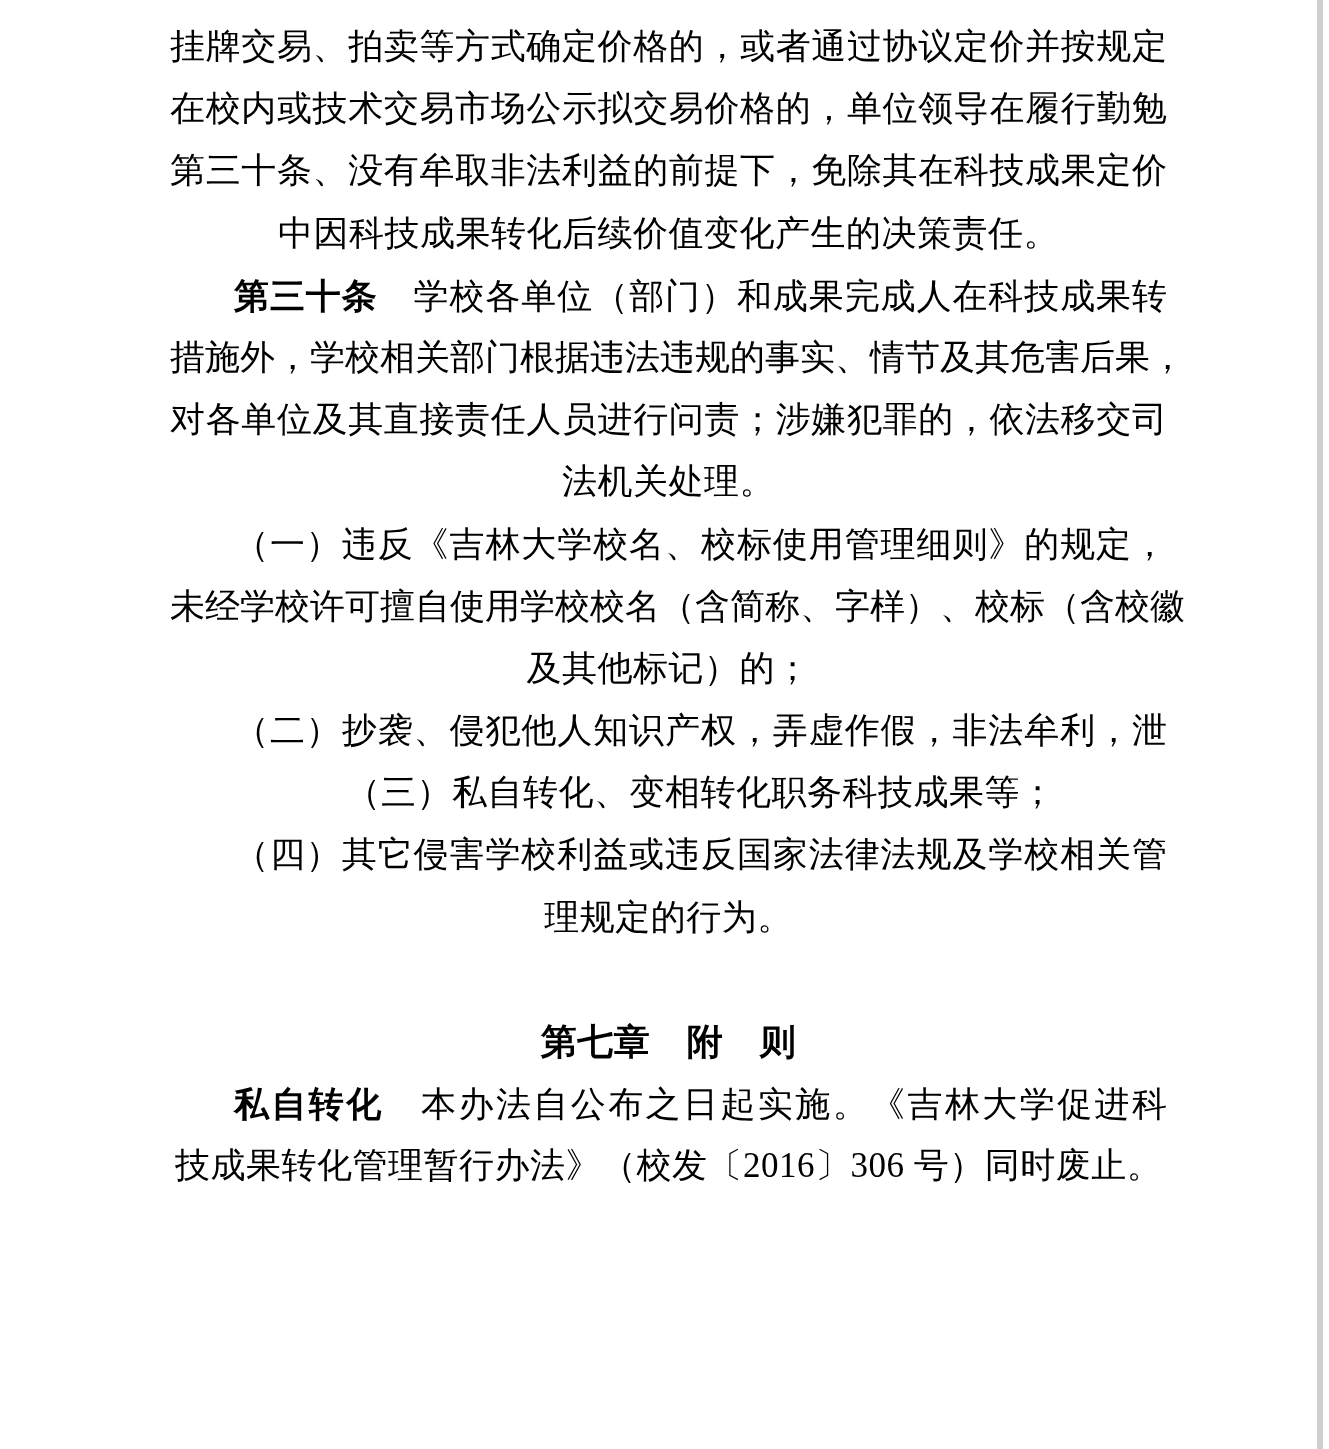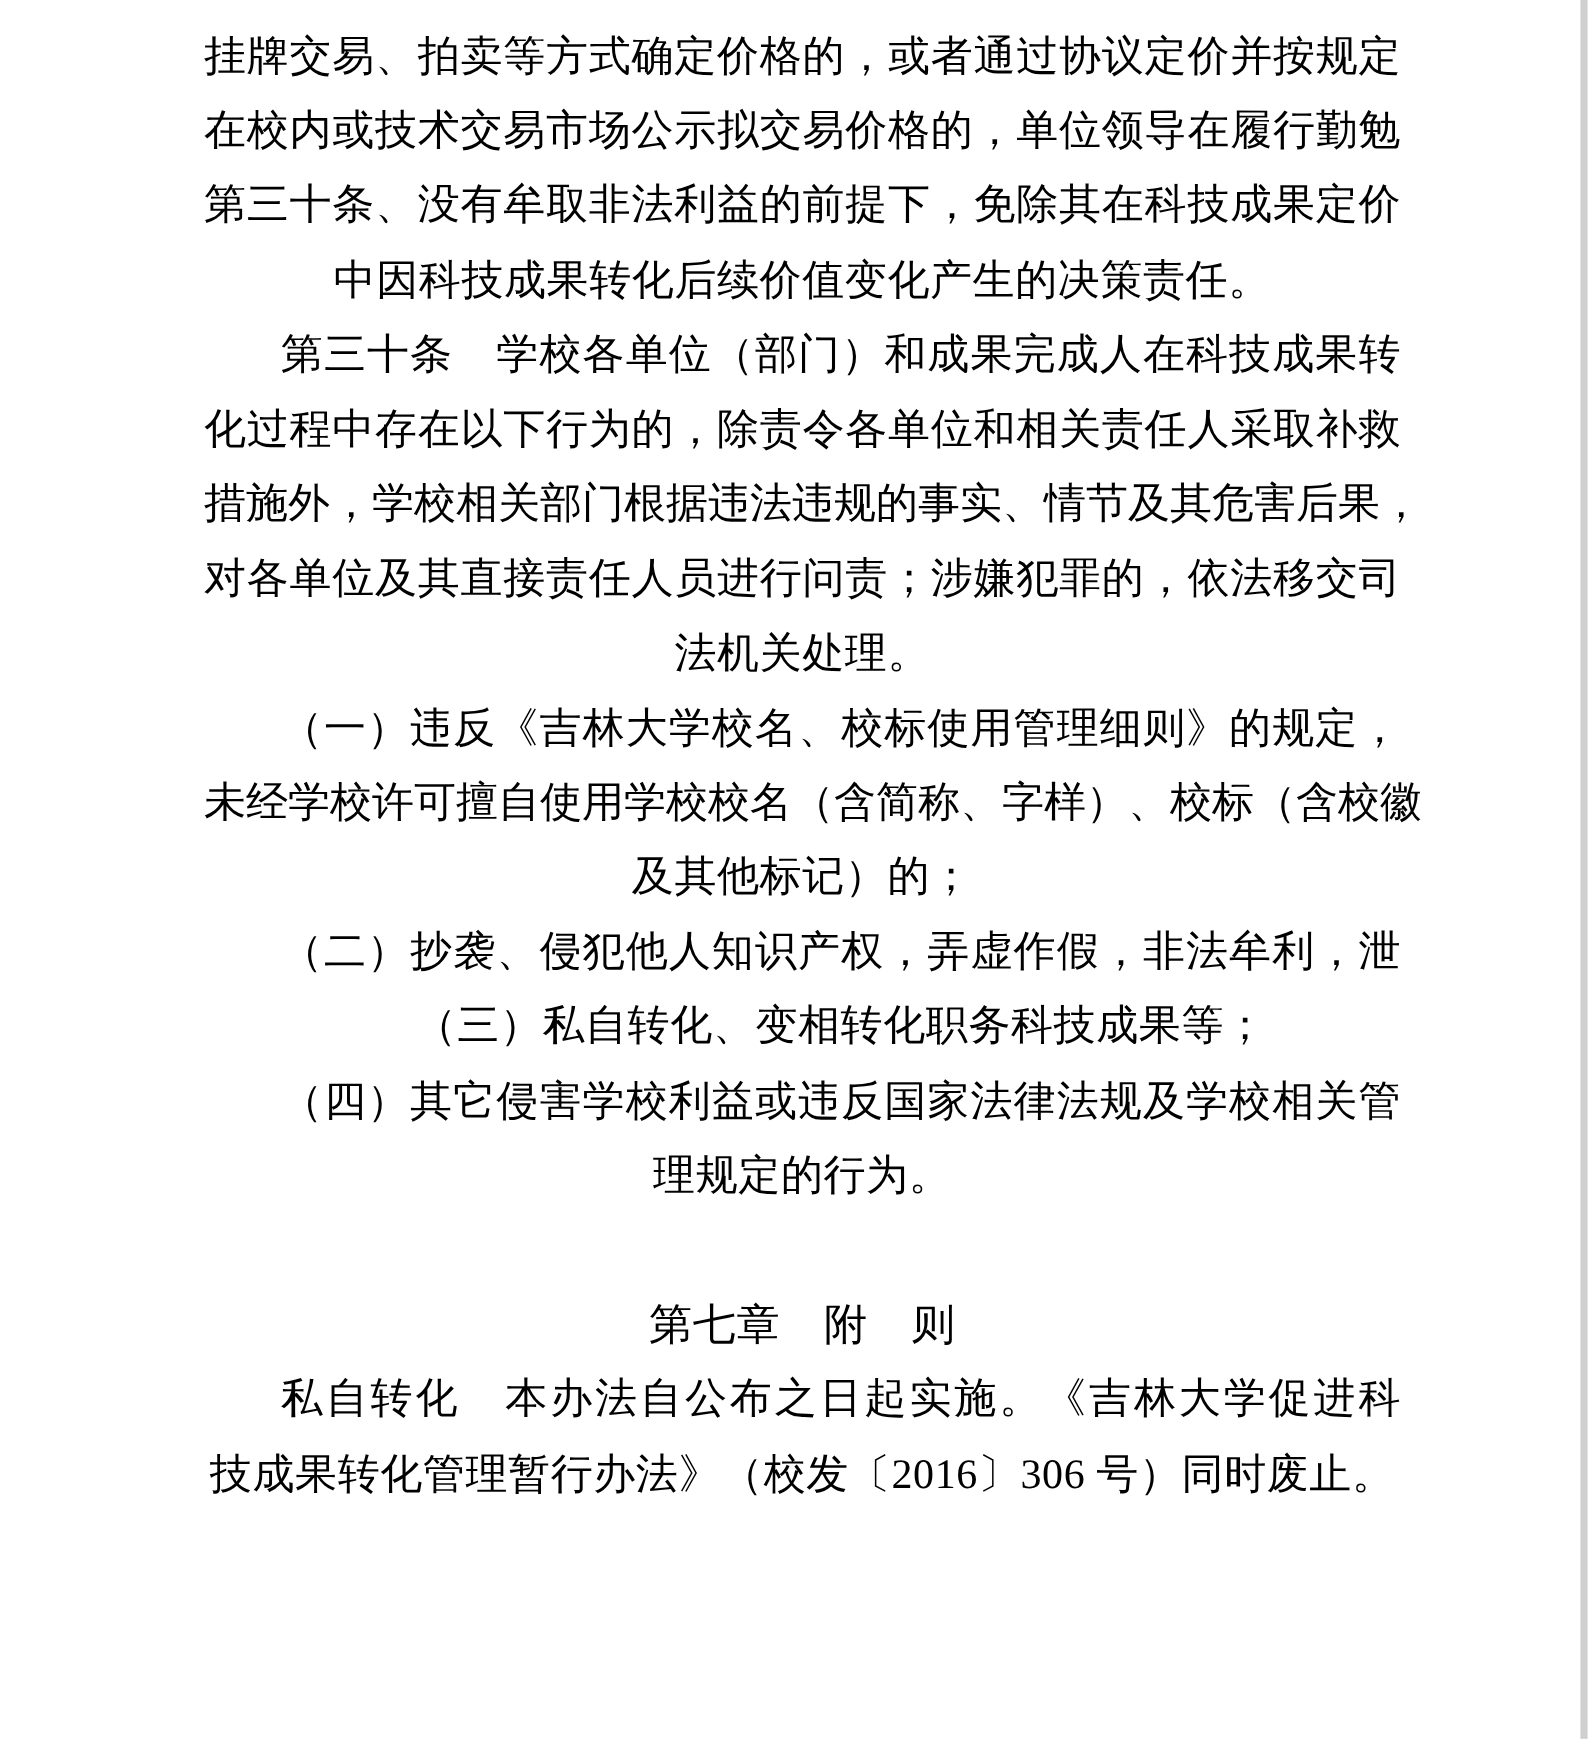--- a/index.html
+++ b/index.html
@@ -45,42 +45,41 @@
     padding-left: 64px;
   }
   .line.heading {
     text-align: right;
     text-align-last: center;
     font-weight: 700;
     font-family: "Liberation Sans", "DejaVu Sans", sans-serif;
     font-size: 36px;
   }
   .line .bold {
-    font-weight: 400;
+    font-weight: 700;
     font-family: "Liberation Sans", "DejaVu Sans", sans-serif;
   }
   .edge-strip {
     position: absolute;
     top: 0;
     left: 1317px;
     width: 6px;
     height: 1449px;
   }
 </style>
 </head>
 <body style="background: rgb(255, 255, 255); color: rgb(0, 0, 0);">
 
 <div class="page">
   <div class="doc">
       <div class="line justify"><span>挂牌交易、拍卖等方式确定价格的，或者通过协议定价并按规定</span></div>
       <div class="line justify"><span>在校内或技术交易市场公示拟交易价格的，单位领导在履行勤勉</span></div>
       <div class="line justify"><span>第三十条、没有牟取非法利益的前提下，免除其在科技成果定价</span></div>
       <div class="line left"><span>中因科技成果转化后续价值变化产生的决策责任。</span></div>
       <div class="line justify indent"><span class="bold">第三十条</span><span>　学校各单位（部门）和成果完成人在科技成果转</span></div>
-      <div class="line justify"><span>化过程中存在以下行为的，除责令各单位和相关责任人采取补救</span></div>
       <div class="line justify"><span>措施外，学校相关部门根据违法违规的事实、情节及其危害后果，</span></div>
       <div class="line justify"><span>对各单位及其直接责任人员进行问责；涉嫌犯罪的，依法移交司</span></div>
       <div class="line left"><span>法机关处理。</span></div>
       <div class="line justify indent"><span>（一）违反《吉林大学校名、校标使用管理细则》的规定，</span></div>
       <div class="line justify"><span>未经学校许可擅自使用学校校名（含简称、字样）、校标（含校徽</span></div>
       <div class="line left"><span>及其他标记）的；</span></div>
       <div class="line justify indent"><span>（二）抄袭、侵犯他人知识产权，弄虚作假，非法牟利，泄</span></div>
       <div class="line left indent"><span>（三）私自转化、变相转化职务科技成果等；</span></div>
       <div class="line justify indent"><span>（四）其它侵害学校利益或违反国家法律法规及学校相关管</span></div>
       <div class="line left"><span>理规定的行为。</span></div>

